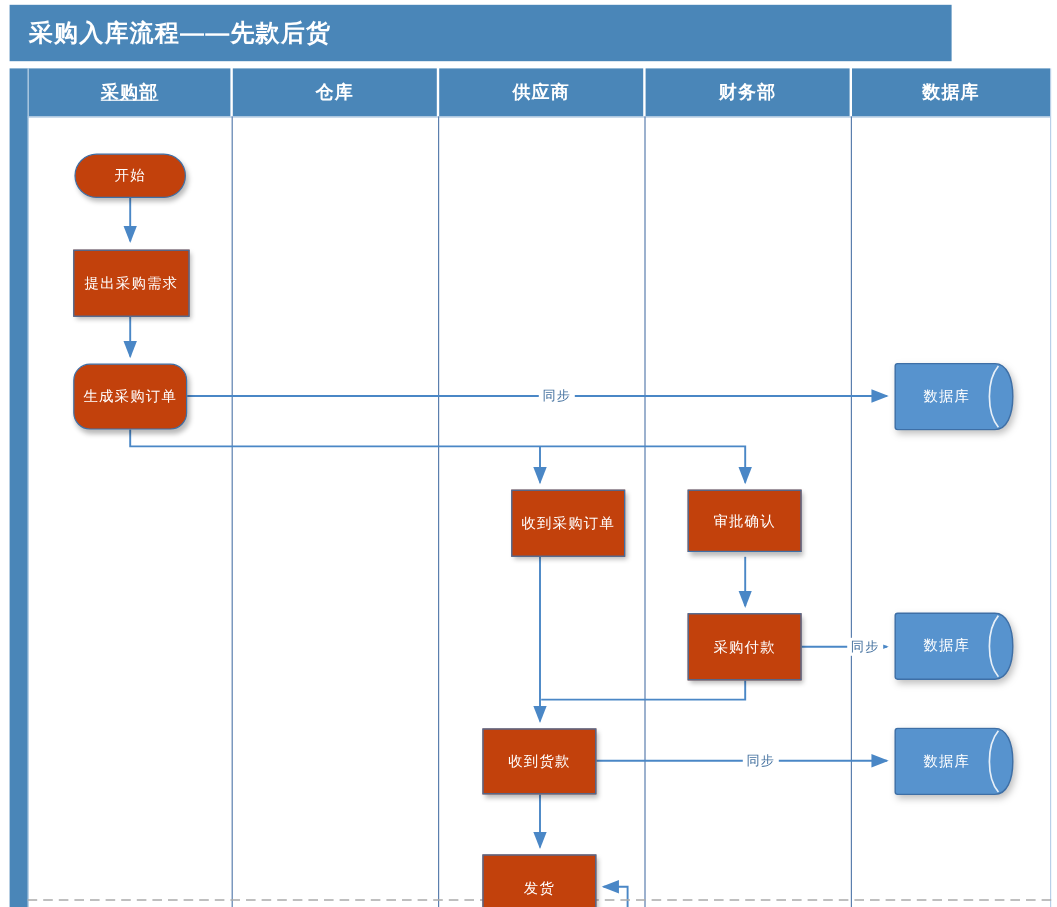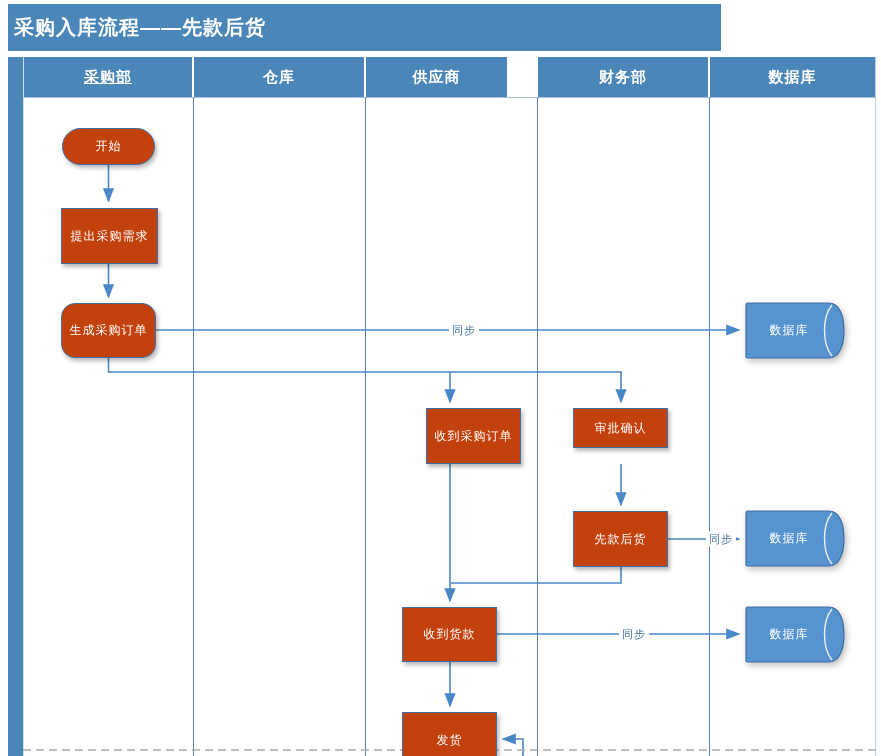--- a/index.html
+++ b/index.html
@@ -3,25 +3,25 @@
 <meta charset="utf-8">
 <style>
   html,body{margin:0;padding:0;}
   body{
     width:881px;height:756px;position:relative;overflow:hidden;
     background:#ffffff;
     font-family:"Liberation Sans","DejaVu Sans",sans-serif;
   }
   
   .title-bar{
-    position:absolute;left:8px;top:4px;width:713px;height:47px;
+    position:absolute;left:8px;top:4px;width:785px;height:47px;
     background:#4A86B8;color:#ffffff;
     display:flex;align-items:center;
     font-size:20px;font-weight:bold;letter-spacing:1px;
-    padding-left:6px;box-sizing:border-box;
+    padding-left:16px;box-sizing:border-box;
   }
   
   .pool-title-bar{
     position:absolute;left:8px;top:57px;width:15px;height:699px;
     background:#4A86B8;border-right:1px solid #cfe0ef;
   }
   .lane-header{
     position:absolute;top:57px;height:40px;
     background:#4A86B8;color:#ffffff;
     display:flex;align-items:center;justify-content:center;
@@ -42,21 +42,21 @@
     color:#ffffff;font-size:12px;letter-spacing:1px;
     display:flex;align-items:center;justify-content:center;
     box-sizing:border-box;text-align:center;
     box-shadow:2px 3px 4px rgba(0,0,0,.28);
   }
   .terminator{border-radius:19px;}
   .node-start{left:62px;top:128px;width:93px;height:37px;}
   .node-raise-demand{left:61px;top:208px;width:97px;height:56px;font-family:Liberation Serif, serif;}
   .node-create-order{left:61px;top:303px;width:95px;height:55px;border-radius:14px;}
   .node-receive-order{left:402px;top:408px;width:95px;height:56px;margin-left:24px;}
-  .node-approve-confirm{left:573px;top:408px;width:95px;height:40px;}
+  .node-approve-confirm{left:573px;top:408px;width:95px;height:52px;}
   .node-purchase-payment{left:573px;top:511px;width:95px;height:56px;}
   .node-receive-payment{left:402px;top:607px;width:95px;height:55px;}
   .node-ship-goods{left:402px;top:712px;width:95px;height:56px;}
   
   .cyl{
     position:absolute;width:100px;height:57px;
     filter:drop-shadow(2px 3px 3px rgba(0,0,0,.25));
   }
   .cyl svg{position:absolute;left:0;top:0;}
   .cyl .cyl-label{
@@ -83,21 +83,21 @@
 </div>
 
 <div class="pool-title-bar"></div>
 
 <div class="lane-header" style="left:24px;width:168px;text-decoration:underline;">
     <span>采购部</span>
   </div>
 <div class="lane-header" style="left:194px;width:170px;text-align:center;">
     <span>仓库</span>
   </div>
-<div class="lane-header" style="left:366px;width:141px;align-items:center;">
+<div class="lane-header" style="left:366px;width:170px;align-items:center;">
     <span>供应商</span>
   </div>
 <div class="lane-header" style="left:538px;width:170px;">
     <span>财务部</span>
   </div>
 <div class="lane-header" style="left:710px;width:165px;">
     <span>数据库</span>
   </div>
 
 <div class="hline-header"></div>
@@ -139,21 +139,21 @@
 <div class="shape node-create-order">
   <span>生成采购订单</span>
 </div>
 <div class="shape node-receive-order">
   <span>收到采购订单</span>
 </div>
 <div class="shape node-approve-confirm">
   <span>审批确认</span>
 </div>
 <div class="shape node-purchase-payment">
-  <span>先款后货</span>
+  <span>采购付款</span>
 </div>
 <div class="shape node-receive-payment">
   <span>收到货款</span>
 </div>
 <div class="shape node-ship-goods">
   <span>发货</span>
 </div>
 
 <div class="cyl db1">
   <svg width="100" height="57">

